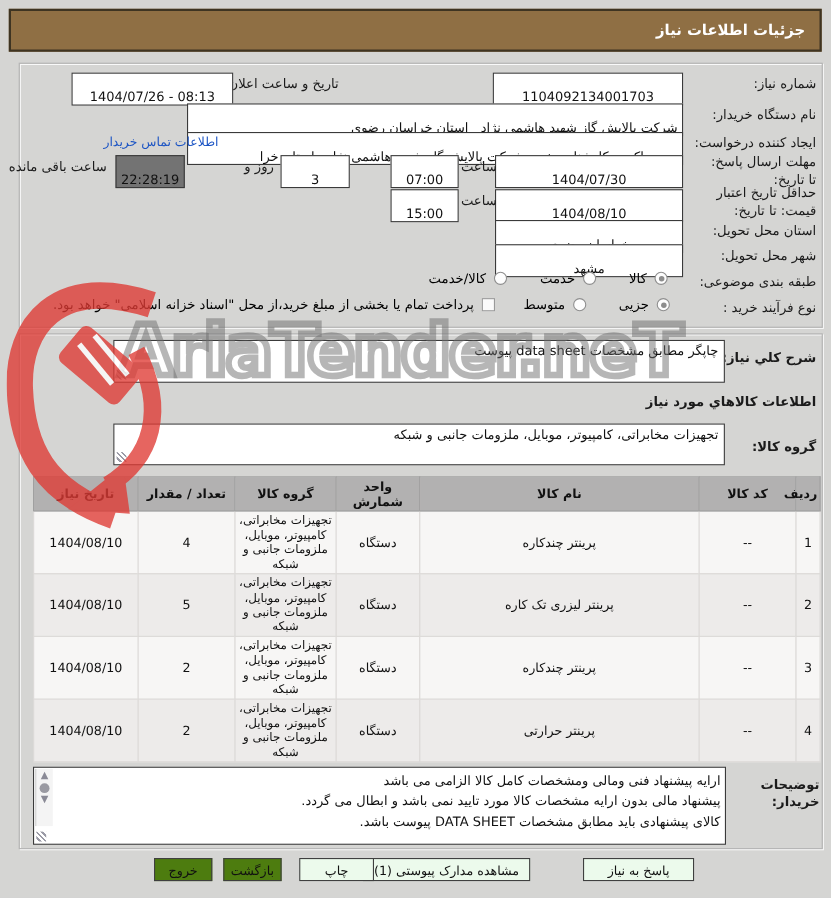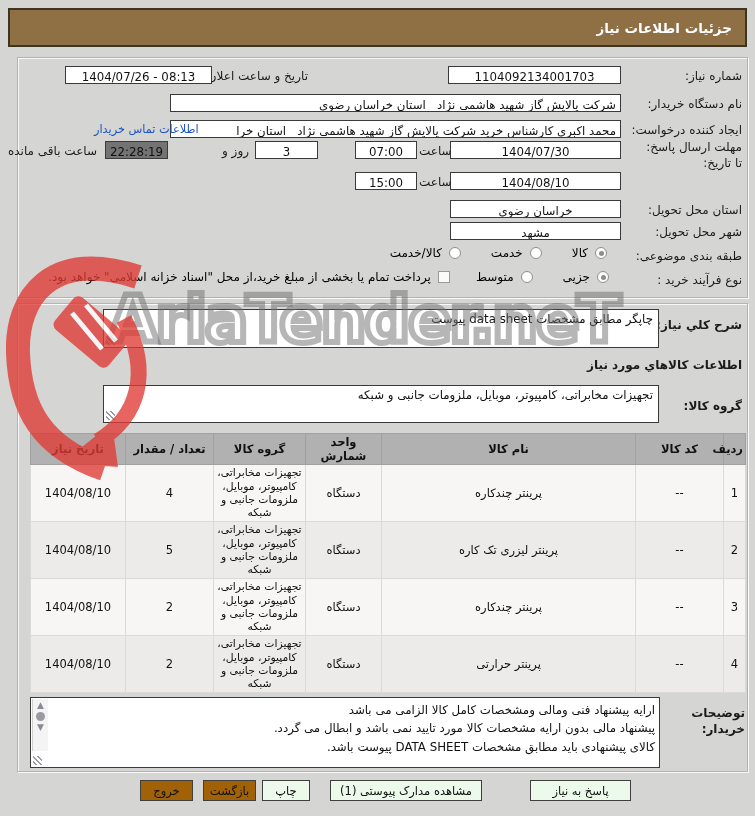--- a/index.html
+++ b/index.html
@@ -14,21 +14,21 @@
 
   
   .groupbox { position:absolute; border:1px solid #b3b3b3;
     box-shadow:inset 1px 1px 0 rgba(255,255,255,.85), 1px 1px 0 rgba(255,255,255,.85); }
   .gb1 { left:17px; top:57px; width:731px; height:241px; }
   .gb2 { left:17px; top:303px; width:731px; height:469px; }
 
   .lbl { position:absolute; font-size:12px; color:#1b1b1b; line-height:1.35; }
   .lbl-b { font-weight:bold; }
   .ibox { position:absolute; background:#ffffff; border:1px solid #3a3a3a; height:18px;
-    font-size:11.8px; color:#111; padding:3px 4px; overflow:hidden; white-space:pre; }
+    font-size:11.8px; color:#111; padding:14px 4px; overflow:hidden; white-space:pre; }
   .center { text-align:center; }
   .num { direction:ltr; unicode-bidi:embed; }
   .countdown { background:#737373; }
   .link { position:absolute; color:#1b54c4; font-size:11.3px; cursor:pointer; }
 
   .radio-row { position:absolute; display:flex; direction:rtl; align-items:center; font-size:12px; }
   .radio { width:12px; height:12px; border:1px solid #8f8f8f; border-radius:50%;
     background:#fdfdfd; position:relative; flex:0 0 auto; }
   .radio.sel::after { content:""; position:absolute; left:3px; top:3px; width:5px; height:5px;
     border-radius:50%; background:#8d8d8d; }
@@ -60,21 +60,21 @@
     border-left:1px solid #d0d0d0; display:flex; flex-direction:column; align-items:center;
     padding-top:2px; gap:2px; }
   .vscroll span { font-size:9px; color:#8a8a96; line-height:1; }
   .vscroll .thumb { width:9px; height:9px; border-radius:50%; background:#9a9aa2; }
 
   
   .btn { position:absolute; top:780px; height:21px; border:1px solid #3f3f3f;
     font-size:11.5px; color:#111; display:flex; align-items:center; justify-content:center;
     cursor:pointer; }
   .btn-green { background:#ecfaec; }
-  .btn-pink { background:#a16207; }
+  .btn-pink { background:#4d7c0f; }
 
   
   .wm { position:absolute; left:0; top:0; width:755px; height:816px; pointer-events:none; z-index:30; }
   .wm-text { position:absolute; left:108px; top:283px; font-size:64px; font-weight:bold;
     direction:ltr; letter-spacing:-2px; color:transparent;
     -webkit-text-stroke:6px rgba(110,110,110,.50); }
   .wm-logo { position:absolute; left:6px; top:255px; opacity:.78; }
 </style>
 </head>
 <body>
@@ -100,20 +100,21 @@
 
   <div class="lbl" style="right:13px; top:139px; width:105px; text-align:right;">مهلت ارسال پاسخ: تا تاریخ:</div>
   <div class="ibox center num" style="left:450px; top:141px; width:171px;">1404/07/30</div>
   <div class="lbl" style="left:419px; top:143px;">ساعت</div>
   <div class="ibox center num" style="left:355px; top:141px; width:62px;">07:00</div>
   <div class="ibox center num" style="left:255px; top:141px; width:63px;">3</div>
   <div class="lbl" style="left:222px; top:143px;">روز و</div>
   <div class="ibox center num countdown" style="left:105px; top:141px; width:63px;">22:28:19</div>
   <div class="lbl" style="left:8px; top:143px;">ساعت باقی مانده</div>
 
+  <div class="lbl" style="right:13px; top:167px; width:105px; text-align:right;">حداقل تاریخ اعتبار قیمت: تا تاریخ:</div>
   <div class="ibox center num" style="left:450px; top:172px; width:171px;">1404/08/10</div>
   <div class="lbl" style="left:419px; top:174px;">ساعت</div>
   <div class="ibox center num" style="left:355px; top:172px; width:62px;">15:00</div>
 
   <div class="lbl" style="right:13px; top:202px;">استان محل تحویل:</div>
   <div class="ibox center" style="left:450px; top:200px; width:171px;">خراسان رضوی</div>
 
   <div class="lbl" style="right:13px; top:224px;">شهر محل تحویل:</div>
   <div class="ibox center" style="left:450px; top:222px; width:171px;">مشهد</div>
 
@@ -223,21 +224,21 @@
     <div class="vscroll">
       <span>▲</span>
       <span class="thumb"></span>
       <span>▼</span>
     </div>
     <span class="resize-grip"></span>
   </div>
 
   <div class="btn btn-green" style="left:530px; width:101px;">پاسخ به نیاز</div>
   <div class="btn btn-green" style="left:330px; width:152px;">مشاهده مدارک پیوستی (1)</div>
-  <div class="btn btn-green" style="left:262px; width:48px;">چاپ</div>
+  <div class="btn btn-green" style="left:272px; width:68px;">چاپ</div>
   <div class="btn btn-pink" style="left:203px; width:53px;">بازگشت</div>
   <div class="btn btn-pink" style="left:140px; width:53px;">خروج</div>
 
   <div class="wm">
     <div class="wm-text">AriaTender.neT</div>
     <svg class="wm-logo" width="165" height="232" viewBox="0 0 165 232">
       <path d="M132,22 C45,-6 10,42 12,98 C14,152 34,192 98,214" fill="none" stroke="#df3a34" stroke-width="24"></path>
       <rect x="50" y="56" width="70" height="42" rx="7" transform="rotate(40 85 77)" fill="#df3a34"></rect>
       <line x1="66" y1="58" x2="96" y2="94" stroke="#ffffff" stroke-width="5"></line>
       <line x1="80" y1="50" x2="110" y2="86" stroke="#ffffff" stroke-width="5"></line>

